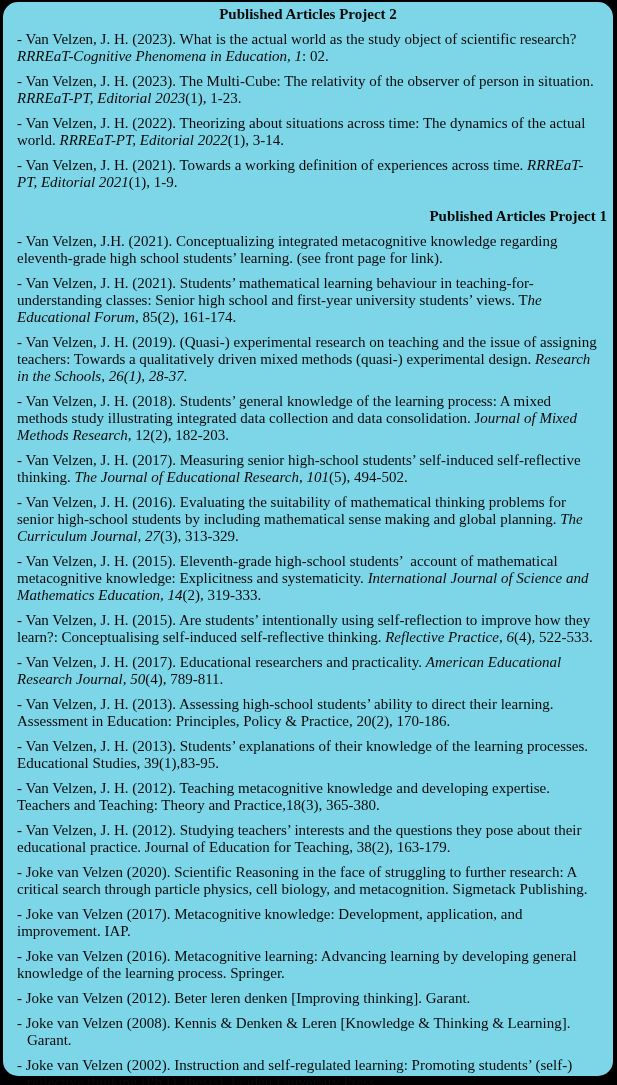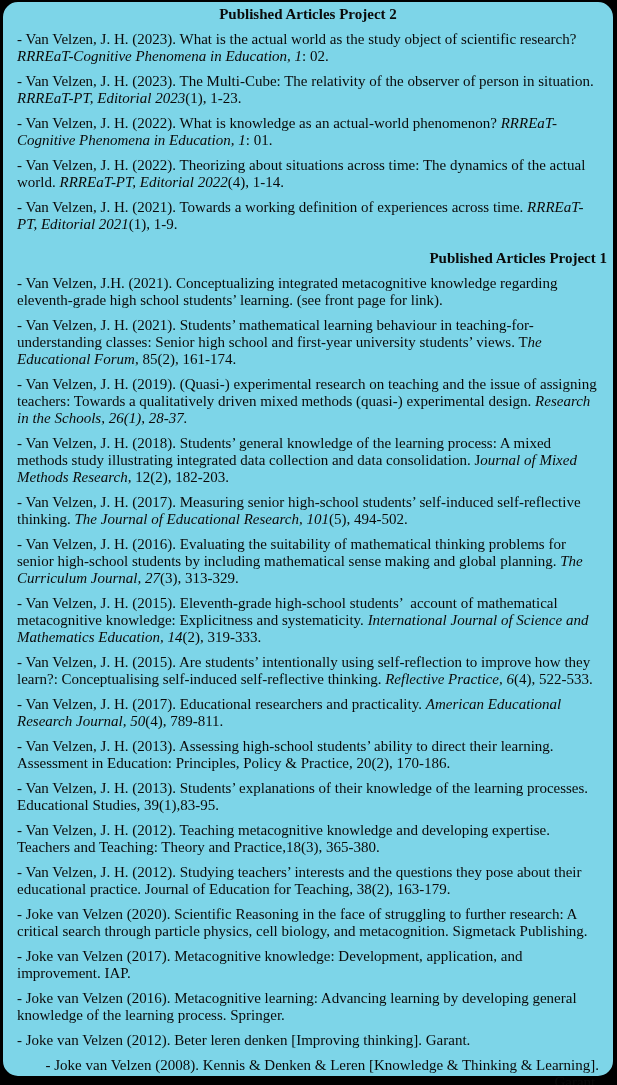--- a/index.html
+++ b/index.html
@@ -39,33 +39,31 @@
     margin: 8px;
     white-space: pre-wrap;
     text-align: left;
   }
   p.entry em {
     font-style: italic;
   }
   p.entry.hang {
     padding-left: 10px;
     text-indent: -10px;
-    text-align: right;
   }
 </style>
 </head>
 <body style="background: rgb(0, 0, 0);">
 
 <div class="card" style="background: rgb(125, 213, 232); border-color: rgb(0, 0, 0); color: rgb(10, 10, 10);">
     <div class="section">
       <div class="section-title">Published Articles Project 2</div>
       <p class="entry"><span>- Van Velzen, J. H. (2023). What is the actual world as the study object of scientific research? </span><em>RRREaT-Cognitive Phenomena in Education, 1</em><span>: 02.</span></p>
       <p class="entry"><span>- Van Velzen, J. H. (2023). The Multi-Cube: The relativity of the observer of person in situation. </span><em>RRREaT-PT, Editorial 2023</em><span>(1), 1-23.</span></p>
-      <p class="entry"><span>- Van Velzen, J. H. (2022). What is knowledge as an actual-world phenomenon? </span><em>RRREaT-Cognitive Phenomena in Education, 1</em><span>: 01.</span></p>
-      <p class="entry"><span>- Van Velzen, J. H. (2022). Theorizing about situations across time: The dynamics of the actual world. </span><em>RRREaT-PT, Editorial 2022</em><span>(4), 1-14.</span></p>
+      <p class="entry"><span>- Van Velzen, J. H. (2022). Theorizing about situations across time: The dynamics of the actual world. </span><em>RRREaT-PT, Editorial 2022</em><span>(1), 3-14.</span></p>
       <p class="entry"><span>- Van Velzen, J. H. (2021). Towards a working definition of experiences across time. </span><em>RRREaT-PT, Editorial 2021</em><span>(1), 1-9.</span></p>
     </div>
     <div class="section">
       <div class="section-title">Published Articles Project 1</div>
       <p class="entry"><span>- Van Velzen, J.H. (2021). Conceptualizing integrated metacognitive knowledge regarding eleventh-grade high school students’ learning. (see front page for link).</span></p>
       <p class="entry"><span>- Van Velzen, J. H. (2021). Students’ mathematical learning behaviour in teaching-for-understanding classes: Senior high school and first-year university students’ views. T</span><em>he Educational Forum</em><span>, 85(2), 161-174.</span></p>
       <p class="entry"><span>- Van Velzen, J. H. (2019). (Quasi-) experimental research on teaching and the issue of assigning teachers: Towards a qualitatively driven mixed methods (quasi-) experimental design. </span><em>Research in the Schools, 26(1), 28-37.</em></p>
       <p class="entry"><span>- Van Velzen, J. H. (2018). Students’ general knowledge of the learning process: A mixed methods study illustrating integrated data collection and data consolidation. J</span><em>ournal of Mixed Methods Research</em><span>, 12(2), 182-203.</span></p>
       <p class="entry"><span>- Van Velzen, J. H. (2017). Measuring senior high-school students’ self-induced self-reflective thinking. </span><em>The Journal of Educational Research, 101</em><span>(5), 494-502.</span></p>
       <p class="entry"><span>- Van Velzen, J. H. (2016). Evaluating the suitability of mathematical thinking problems for senior high-school students by including mathematical sense making and global planning. </span><em>The Curriculum Journal, 27</em><span>(3), 313-329.</span></p>

